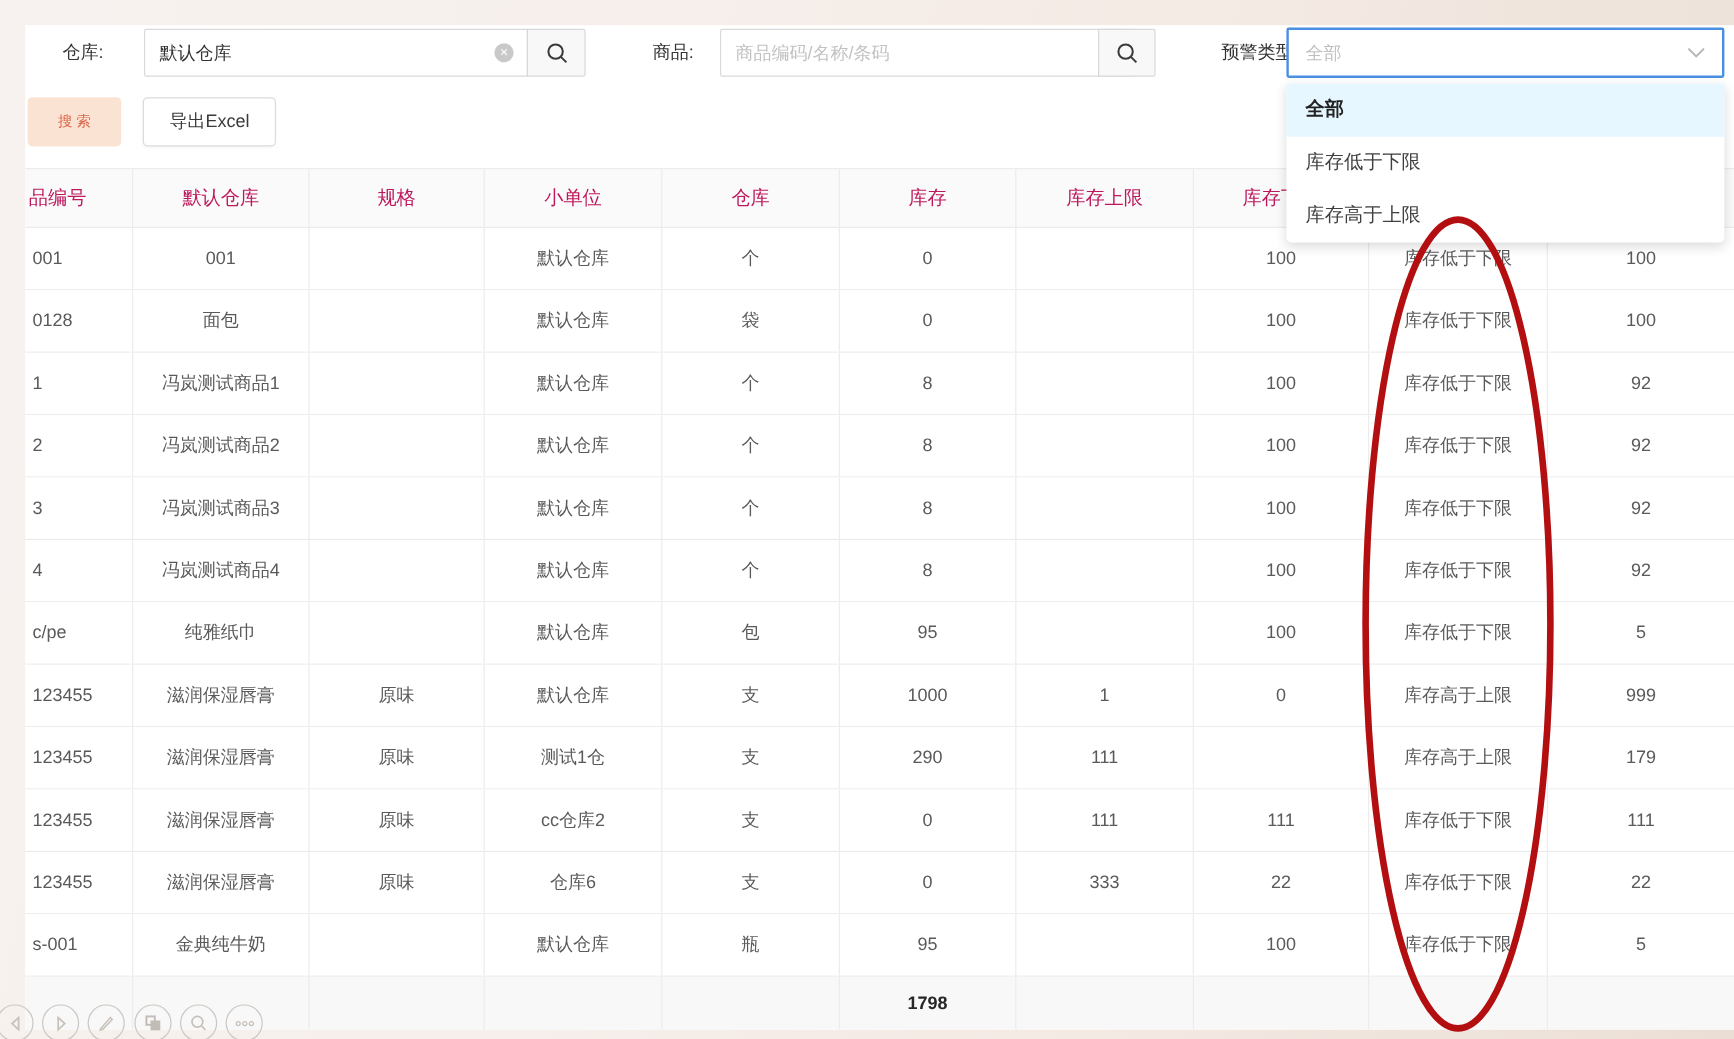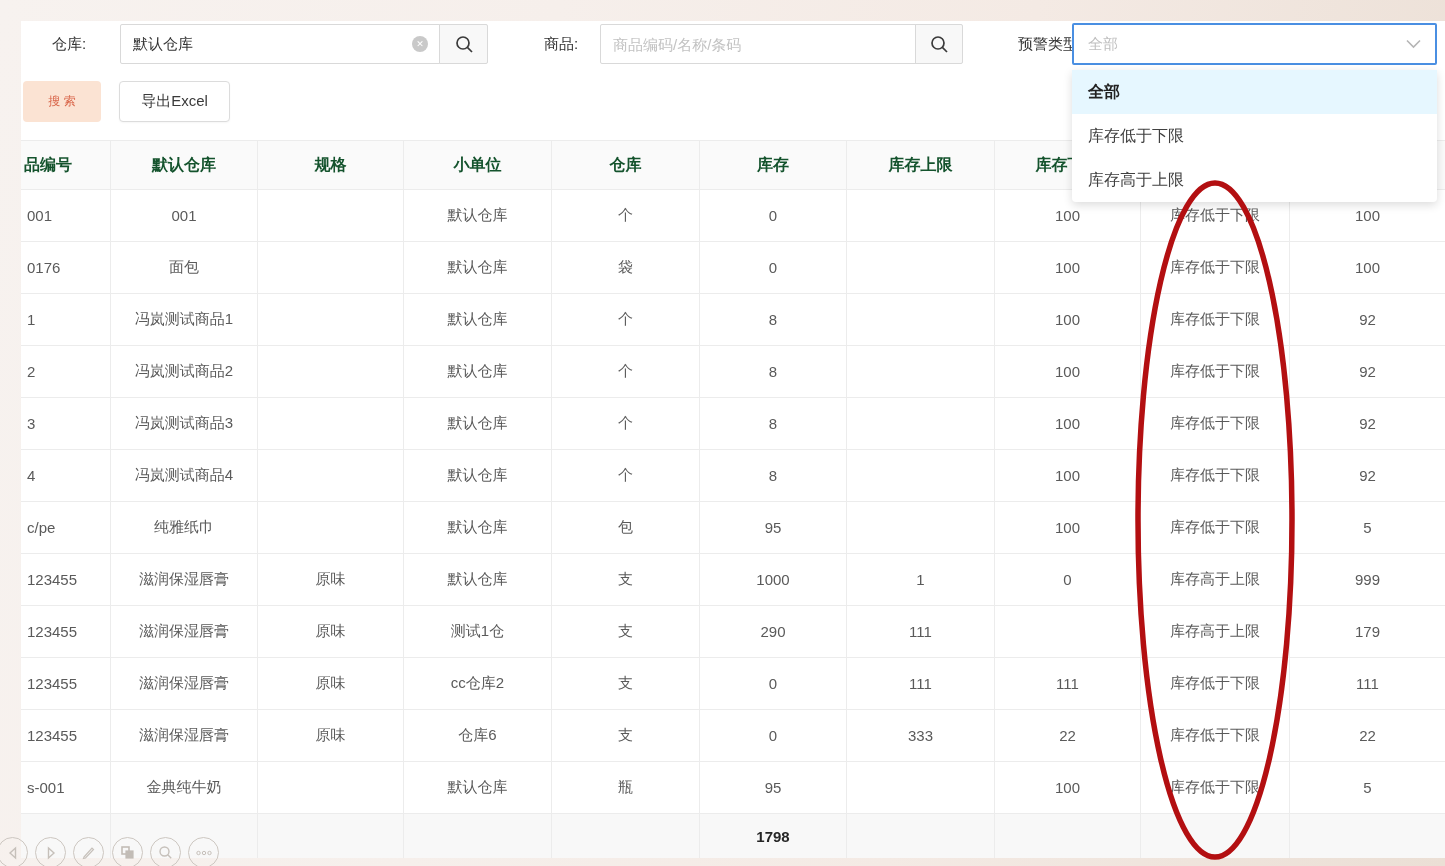--- a/index.html
+++ b/index.html
@@ -71,21 +71,21 @@
   .trow.head { height:50px; background:#fafafa; border-top:1px solid #ececec; }
   .trow.body { height:52px; background:#fff; }
   .trow.foot { height:44px; background:#f8f8f8; border-bottom:none; }
   .cell {
     display:flex; align-items:center; justify-content:center;
     font-size:15px; color:#5a5a5a; border-right:1px solid #ececec;
     overflow:hidden; white-space:nowrap;
   }
   .cell:last-child { border-right:none; }
   .cell:first-child { justify-content:flex-start; padding-left:6px; }
-  .trow.head .cell { font-weight:bold; font-size:16px; color:#14532d; }
+  .trow.head .cell { font-weight:normal; font-size:16px; color:#be185d; }
   .trow.head .cell:first-child { padding-left:3px; }
   .trow.foot .cell { font-weight:bold; color:#262626; }
   
   .anno { position:absolute; left:0; top:0; z-index:50; pointer-events:none; }
   
   .tool {
     position:absolute; top:837px; width:31px; height:31px; border-radius:50%;
     border:1.5px solid #cdc7c1; display:flex; align-items:center;
     justify-content:center; z-index:60; cursor:pointer; background:transparent;
   }
@@ -152,21 +152,21 @@
     <div class="cell">默认仓库</div>
     <div class="cell">个</div>
     <div class="cell">0</div>
     <div class="cell"></div>
     <div class="cell">100</div>
     <div class="cell">库存低于下限</div>
     <div class="cell">100</div>
   </div>
 
   <div class="trow body">
-    <div class="cell">0176</div>
+    <div class="cell">0128</div>
     <div class="cell">面包</div>
     <div class="cell"></div>
     <div class="cell">默认仓库</div>
     <div class="cell">袋</div>
     <div class="cell">0</div>
     <div class="cell"></div>
     <div class="cell">100</div>
     <div class="cell">库存低于下限</div>
     <div class="cell">100</div>
   </div>

